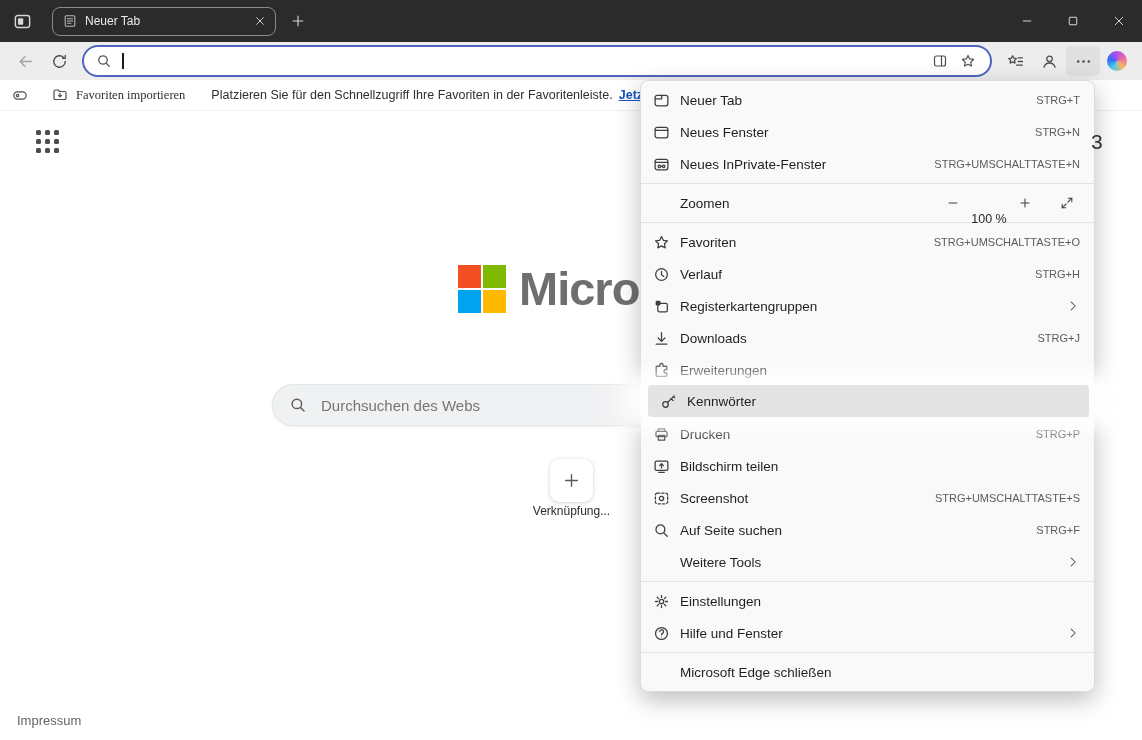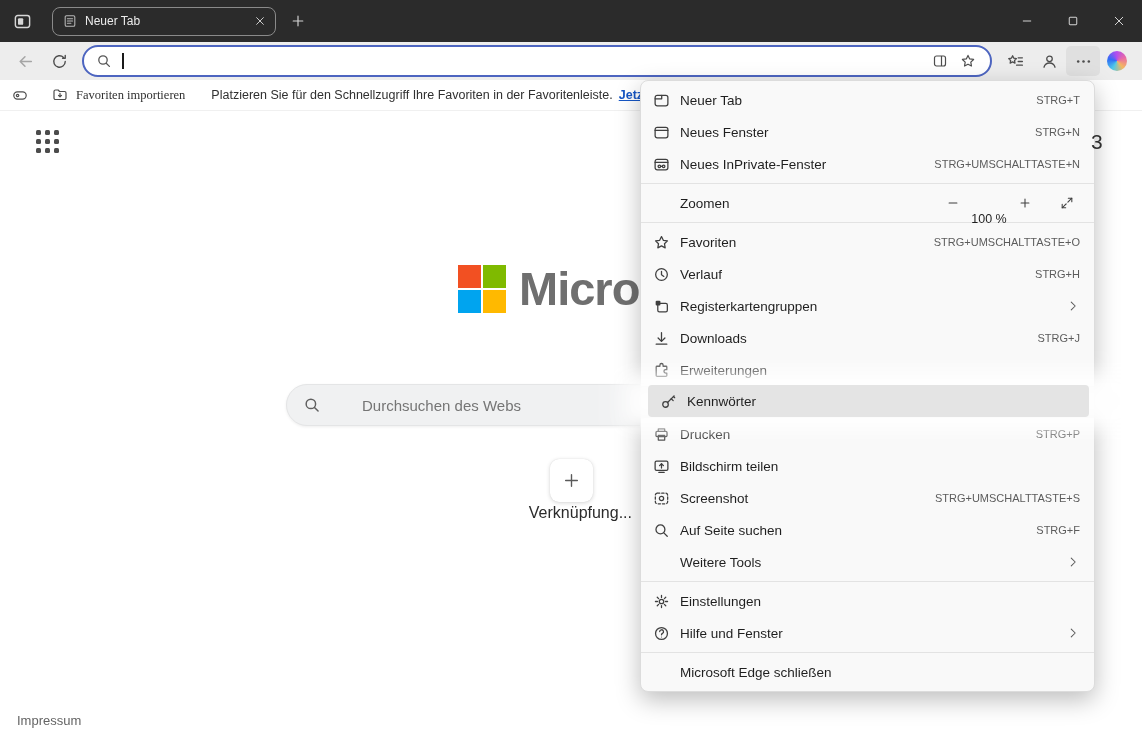--- a/index.html
+++ b/index.html
@@ -57,31 +57,31 @@
   .ib-link{margin-left:6px;font-size:12.5px;color:#1656c4;text-decoration:underline;font-weight:bold;cursor:pointer;white-space:nowrap;}
 
   
   .apps-grid{position:absolute;left:36px;top:130px;border:none;background:none;padding:0;
              display:grid;grid-template-columns:repeat(3,5px);gap:4px;}
   .apps-grid span{width:5px;height:5px;border-radius:1.5px;background:#4c4c4c;}
   .mslogo{position:absolute;left:458px;top:261px;display:flex;align-items:center;gap:13px;}
   .sq{display:grid;grid-template-columns:23px 23px;gap:2px;}
   .sq span{width:23px;height:23px;}
   .mstext{font-size:47px;font-weight:600;color:#6f6f6f;letter-spacing:-1px;white-space:nowrap;}
-  .ntp-search{position:absolute;left:286px;top:384px;width:562px;height:42px;border-radius:21px;
+  .ntp-search{position:absolute;left:272px;top:384px;width:562px;height:42px;border-radius:21px;
               background:#f0f1f2;border:1px solid #e4e5e6;box-sizing:border-box;display:flex;align-items:center;
-              padding:0 16px;box-shadow:0 1px 3px rgba(0,0,0,0.07);gap:27px;}
+              padding:0 16px;box-shadow:0 1px 3px rgba(0,0,0,0.07);}
   .ntp-search .ico{display:flex;color:#5f5f5f;margin-right:14px;}
   .ntp-search svg{width:18px;height:18px;}
   .ph{font-size:15px;color:#757575;}
   .sc-tile{position:absolute;left:550px;top:459px;width:43px;height:43px;border-radius:9px;background:#fff;border:none;
            box-shadow:0 1px 4px rgba(0,0,0,0.16),0 0 1px rgba(0,0,0,0.12);color:#5a5a5a;
            display:flex;align-items:center;justify-content:center;}
   .sc-tile svg{width:17px;height:17px;}
-  .sc-label{position:absolute;left:511px;top:504px;width:121px;text-align:right;font-size:16px;color:#2b2b2b;
+  .sc-label{position:absolute;left:511px;top:504px;width:121px;text-align:center;font-size:12px;color:#2b2b2b;
             white-space:nowrap;overflow:hidden;}
   .partial3{position:absolute;left:1091px;top:130px;font-size:21px;color:#2f2f2f;z-index:21;}
   .impressum{position:absolute;left:17px;top:713px;font-size:13px;color:#646464;text-decoration:none;cursor:pointer;}
 
   
   .menu{position:absolute;left:640px;top:80px;width:455px;background:#f9f9f9;border:1px solid #dcdcdc;
         border-radius:8px;box-shadow:0 8px 24px rgba(0,0,0,0.26);z-index:20;padding:3px 0;box-sizing:border-box;}
   .menu-row{display:flex;align-items:center;height:32px;padding:0 14px 0 12px;}
   .menu-row.hl{background:#e7e7e7;}
   .mi-icon{width:17px;height:17px;margin-right:10px;color:#3f3f3f;flex:none;display:flex;align-items:center;justify-content:center;}

